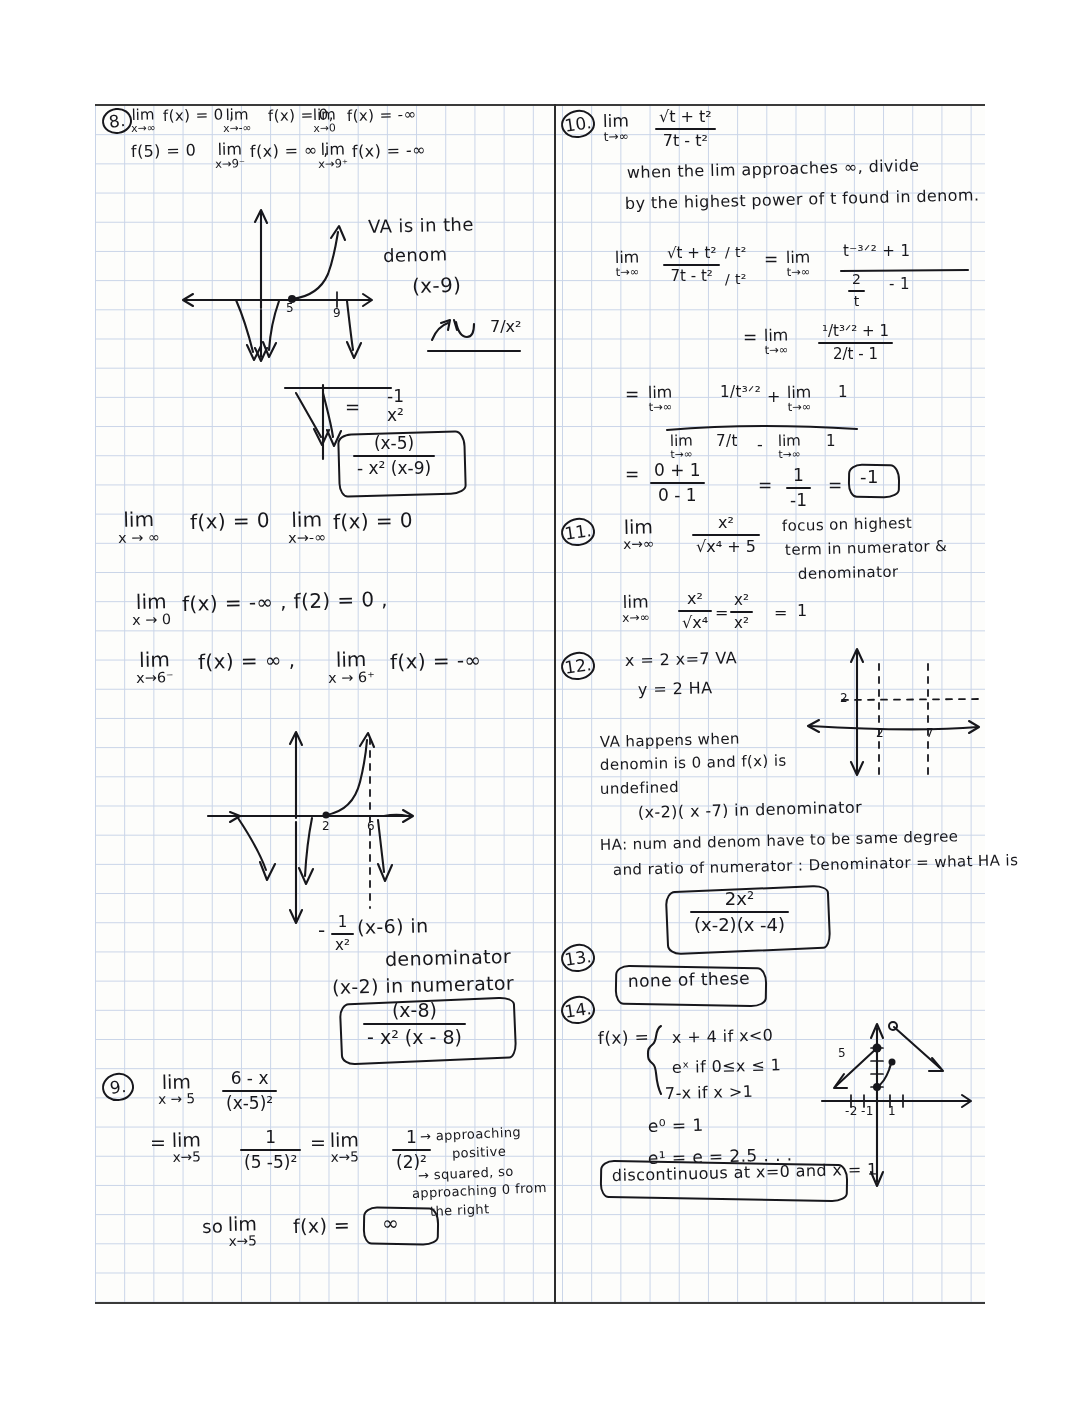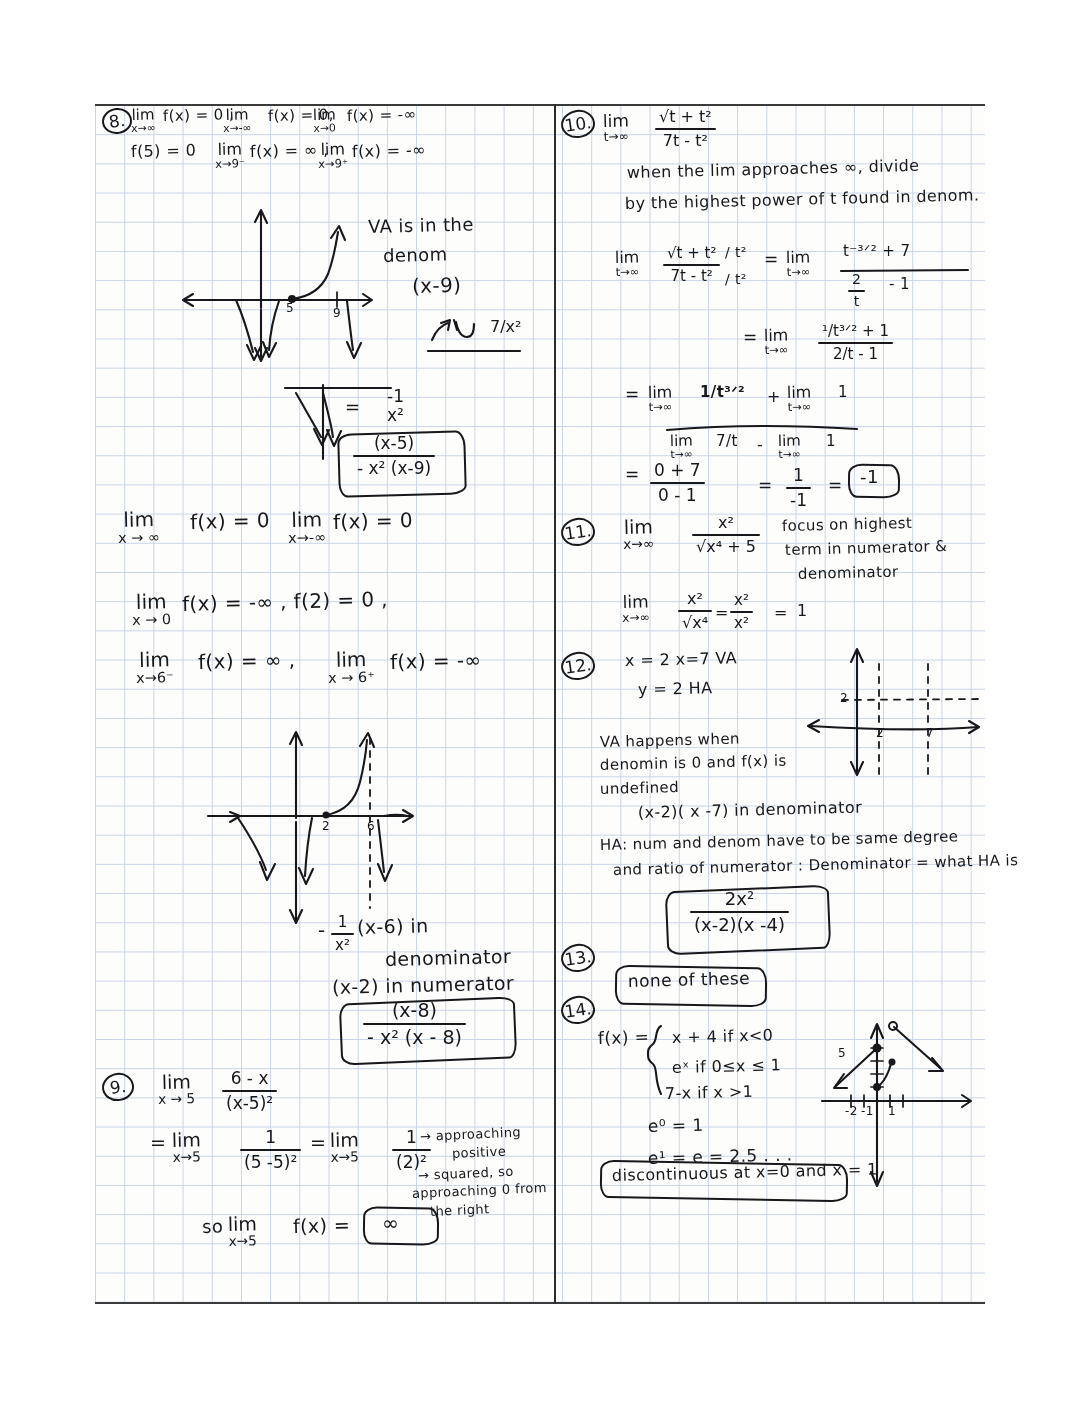--- a/index.html
+++ b/index.html
@@ -380,21 +380,21 @@
     <span class="den">7t - t²</span>
   </div>
   <div class="hw sz14" style="left:725px; top:245px;">/ t²</div>
   <div class="hw sz14" style="left:725px; top:272px;">/ t²</div>
 
   <div class="hw sz17" style="left:764px; top:251px;">=</div>
   <div class="limblk sz16 slant" style="left:786px; top:250px;">
     <span>lim</span>
     <span class="sub">t→∞</span>
   </div>
-  <div class="hw sz15" style="left:843px; top:244px;">t⁻³ᐟ²   +    7</div>
+  <div class="hw sz15" style="left:843px; top:244px;">t⁻³ᐟ²   +    1</div>
   <svg class="ink" style="left:840px; top:268px;" width="130" height="6" viewBox="0 0 130 6">
     <path class="med" d="M1,3 L128,2"></path>
   </svg>
   <div class="frac sz14" style="left:848px; top:272px;">
     <span class="num">2</span>
     <span class="bar"></span>
     <span class="den">t</span>
   </div>
   <div class="hw sz15" style="left:889px; top:277px;">- 1</div>
 
@@ -407,21 +407,21 @@
     <span class="num">¹/t³ᐟ²    + 1</span>
     <span class="bar"></span>
     <span class="den">2/t    - 1</span>
   </div>
 
   <div class="hw sz17" style="left:625px; top:386px;">=</div>
   <div class="limblk sz16 slant" style="left:648px; top:385px;">
     <span>lim</span>
     <span class="sub">t→∞</span>
   </div>
-  <div class="hw sz15" style="left:700px; top:385px;font-weight:bold;">1/t³ᐟ²</div>
+  <div class="hw sz15" style="left:720px; top:385px;">1/t³ᐟ²</div>
   <div class="hw sz16" style="left:767px; top:389px;">+</div>
   <div class="limblk sz16 slant" style="left:787px; top:385px;">
     <span>lim</span>
     <span class="sub">t→∞</span>
   </div>
   <div class="hw sz15" style="left:838px; top:385px;">1</div>
 
   <svg class="ink" style="left:665px; top:424px;" width="195" height="8" viewBox="0 0 195 8">
     <path class="med" d="M2,6 C60,1 130,1 192,5"></path>
   </svg>
@@ -433,21 +433,21 @@
   <div class="hw sz15" style="left:716px; top:434px;">7/t</div>
   <div class="hw sz16" style="left:757px; top:437px;">-</div>
   <div class="limblk sz15 slant" style="left:778px; top:434px;">
     <span>lim</span>
     <span class="sub">t→∞</span>
   </div>
   <div class="hw sz15" style="left:826px; top:434px;">1</div>
 
   <div class="hw sz17" style="left:625px; top:466px;">=</div>
   <div class="frac sz17" style="left:650px; top:461px;">
-    <span class="num">0  +   7</span>
+    <span class="num">0  +   1</span>
     <span class="bar"></span>
     <span class="den">0  -  1</span>
   </div>
   <div class="hw sz17" style="left:758px; top:477px;">=</div>
   <div class="frac sz17" style="left:786px; top:466px;">
     <span class="num">1</span>
     <span class="bar"></span>
     <span class="den">-1</span>
   </div>
   <div class="hw sz17" style="left:828px; top:477px;">=</div>

